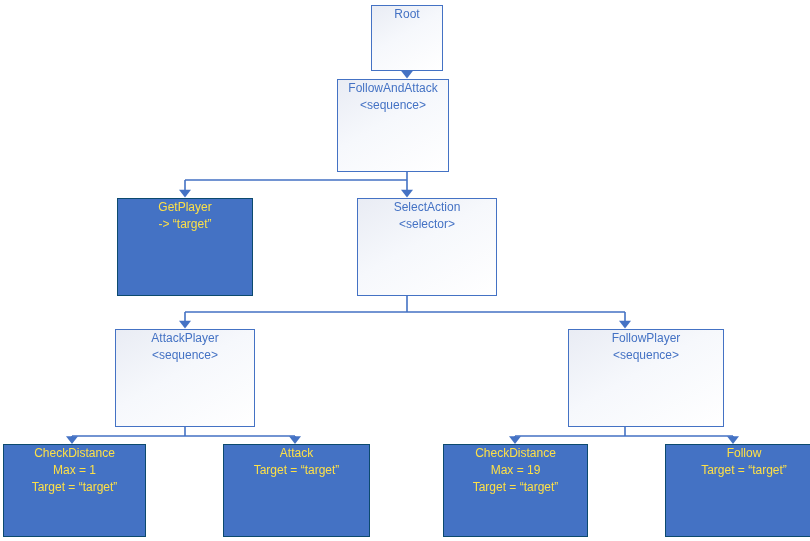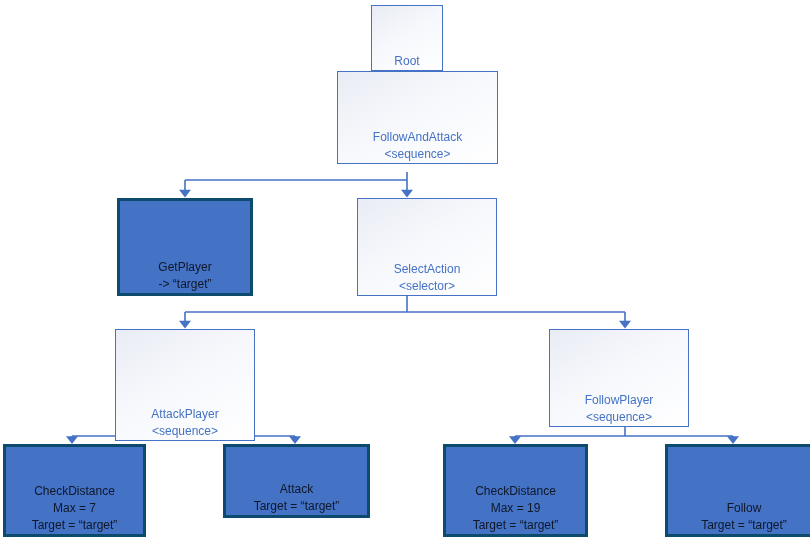--- a/index.html
+++ b/index.html
@@ -16,34 +16,34 @@
     left: 0; top: 0;
     width: 810px; height: 541px;
     pointer-events: none;
   }
   .node {
     position: absolute;
     box-sizing: border-box;
     display: flex;
     flex-direction: column;
     align-items: center;
-    justify-content: flex-end;
+    justify-content: flex-start;
     text-align: center;
     font-size: 12px;
     line-height: 17px;
   }
   .node.outline {
     background: linear-gradient(150deg, #e9ecf4 0%, #f6f8fc 45%, #ffffff 100%);
     border: 1.6px solid #4472C4;
     color: #4472C4;
   }
   .node.filled {
     background: #4472C4;
-    border: 3px solid #0c4a6e;
-    color: #0f172a;
+    border: 1px solid #0c4a6e;
+    color: #fde047;
   }
   .node .line { display: block; white-space: nowrap; }
 </style>
 </head>
 <body>
 
 <div class="canvas">
 
   <svg class="connectors" viewBox="0 0 810 541" xmlns="http://www.w3.org/2000/svg">
     <g stroke="#4472C4" stroke-width="1.6" fill="none">
@@ -68,52 +68,52 @@
       <polygon points="289,436.3 301,436.3 295,444"></polygon>
       <polygon points="509,436.3 521,436.3 515,444"></polygon>
       <polygon points="727,436.3 739,436.3 733,444"></polygon>
     </g>
   </svg>
 
   <div class="node outline" style="left:371px; top:5px; width:72px; height:66px">
     <span class="line">Root</span>
   </div>
 
-  <div class="node outline" style="left:337px; top:71px; width:161px; height:93px">
+  <div class="node outline" style="left:337px; top:79px; width:112px; height:93px">
     <span class="line">FollowAndAttack</span>
     <span class="line">&lt;sequence&gt;</span>
   </div>
 
   <div class="node filled" style="left:117px; top:198px; width:136px; height:98px">
     <span class="line">GetPlayer</span>
     <span class="line">-&gt; “target”</span>
   </div>
 
   <div class="node outline" style="left:357px; top:198px; width:140px; height:98px">
     <span class="line">SelectAction</span>
     <span class="line">&lt;selector&gt;</span>
   </div>
 
-  <div class="node outline" style="left:115px; top:329px; width:140px; height:112px">
+  <div class="node outline" style="left:115px; top:329px; width:140px; height:98px">
     <span class="line">AttackPlayer</span>
     <span class="line">&lt;sequence&gt;</span>
   </div>
 
-  <div class="node outline" style="left:549px; top:329px; width:140px; height:98px">
+  <div class="node outline" style="left:568px; top:329px; width:156px; height:98px">
     <span class="line">FollowPlayer</span>
     <span class="line">&lt;sequence&gt;</span>
   </div>
 
   <div class="node filled" style="left:3px; top:444px; width:143px; height:93px">
     <span class="line">CheckDistance</span>
-    <span class="line">Max = 7</span>
+    <span class="line">Max = 1</span>
     <span class="line">Target = “target”</span>
   </div>
 
-  <div class="node filled" style="left:223px; top:444px; width:147px; height:74px">
+  <div class="node filled" style="left:223px; top:444px; width:147px; height:93px">
     <span class="line">Attack</span>
     <span class="line">Target = “target”</span>
   </div>
 
   <div class="node filled" style="left:443px; top:444px; width:145px; height:93px">
     <span class="line">CheckDistance</span>
     <span class="line">Max = 19</span>
     <span class="line">Target = “target”</span>
   </div>
 

